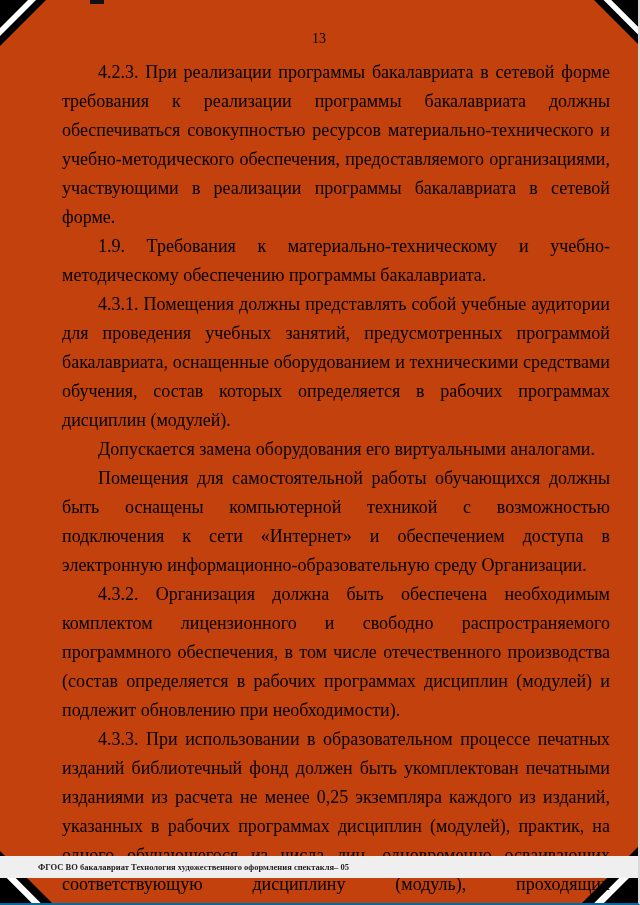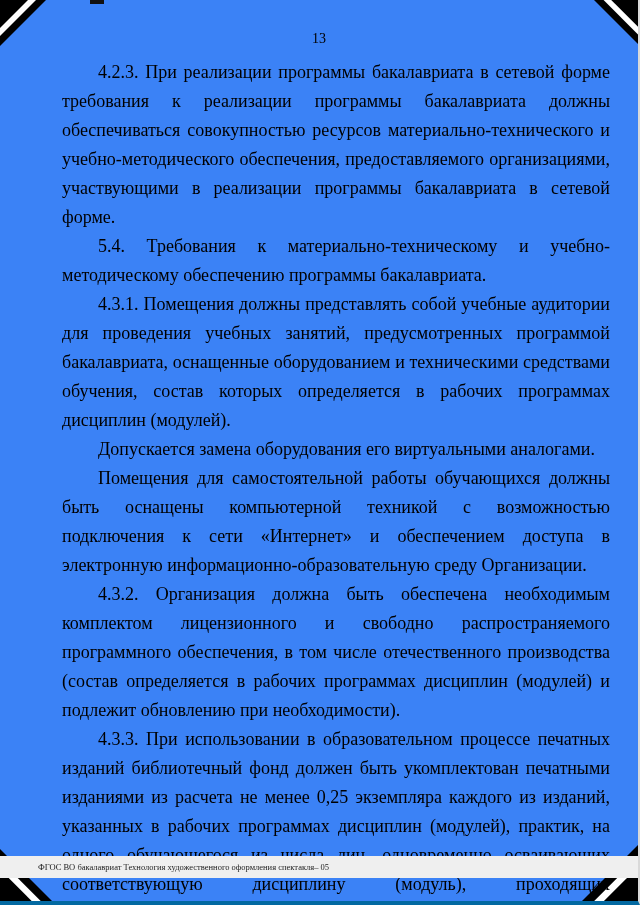--- a/index.html
+++ b/index.html
@@ -1,25 +1,25 @@
 <!DOCTYPE html>
 <html><head>
 <meta charset="utf-8">
 <style>
   html, body { margin: 0; padding: 0; background: #e9e9e9; }
   .page {
     position: relative;
     width: 640px;
     height: 905px;
-    background: #3b82f6;
+    background: #c2410c;
     font-family: "Liberation Serif", "DejaVu Serif", serif;
     color: #000;
     overflow: hidden;
     border-right: 2px solid #d9d9d9;
-    border-bottom: 4px solid #0369a1;
+    border-bottom: 2px solid #0369a1;
     box-sizing: border-box;
   }
   .corner { position: absolute; line-height: 0; }
   .corner.tl { top: 0; left: 0; }
   .corner.tr { top: 0; right: 0; transform: rotate(90deg); transform-origin: center; }
   .corner.br { bottom: 0; right: 0; transform: rotate(180deg); }
   .corner.bl { bottom: 0; left: 0; transform: rotate(270deg); }
   .edge-mark {
     position: absolute;
     top: 0; left: 90px;
@@ -51,20 +51,21 @@
     background: #efefef;
     display: flex;
     align-items: center;
   }
   .footer-text {
     margin-left: 38px;
     font-size: 8.5px;
     color: #222;
     font-family: "Liberation Serif", "DejaVu Serif", serif;
     white-space: nowrap;
+    font-weight: bold;
   }
 </style>
 </head>
 <body>
 
 <div class="page">
 
   <div class="corner tl">
     <svg width="46" height="46" viewBox="0 0 46 46">
       <polygon points="0,0 46,0 0,46" fill="#000"></polygon>
@@ -89,21 +90,21 @@
       <polygon points="28,0 36,0 0,36 0,28" fill="#fff"></polygon>
     </svg>
   </div>
 
   <div class="edge-mark"></div>
 
   <div class="page-number">13</div>
 
   <div class="content">
     <p>4.2.3. При реализации программы бакалавриата в сетевой форме требования к реализации программы бакалавриата должны обеспечиваться совокупностью ресурсов материально-технического и учебно-методического обеспечения, предоставляемого организациями, участвующими в реализации программы бакалавриата в сетевой форме.</p>
-    <p>5.4. Требования к материально-техническому и учебно-методическому обеспечению программы бакалавриата.</p>
+    <p>1.9. Требования к материально-техническому и учебно-методическому обеспечению программы бакалавриата.</p>
     <p>4.3.1. Помещения должны представлять собой учебные аудитории для проведения учебных занятий, предусмотренных программой бакалавриата, оснащенные оборудованием и техническими средствами обучения, состав которых определяется в рабочих программах дисциплин (модулей).</p>
     <p>Допускается замена оборудования его виртуальными аналогами.</p>
     <p>Помещения для самостоятельной работы обучающихся должны быть оснащены компьютерной техникой с возможностью подключения к сети «Интернет» и обеспечением доступа в электронную информационно-образовательную среду Организации.</p>
     <p>4.3.2. Организация должна быть обеспечена необходимым комплектом лицензионного и свободно распространяемого программного обеспечения, в том числе отечественного производства (состав определяется в рабочих программах дисциплин (модулей) и подлежит обновлению при необходимости).</p>
     <p>4.3.3. При использовании в образовательном процессе печатных изданий библиотечный фонд должен быть укомплектован печатными изданиями из расчета не менее 0,25 экземпляра каждого из изданий, указанных в рабочих программах дисциплин (модулей), практик, на одного обучающегося из числа лиц, одновременно осваивающих соответствующую дисциплину (модуль), проходящих соответствующую практику.</p>
   </div>
 
   <div class="footer-band">
     <span class="footer-text">ФГОС ВО бакалавриат Технология художественного оформления спектакля– 05</span>
   </div>

